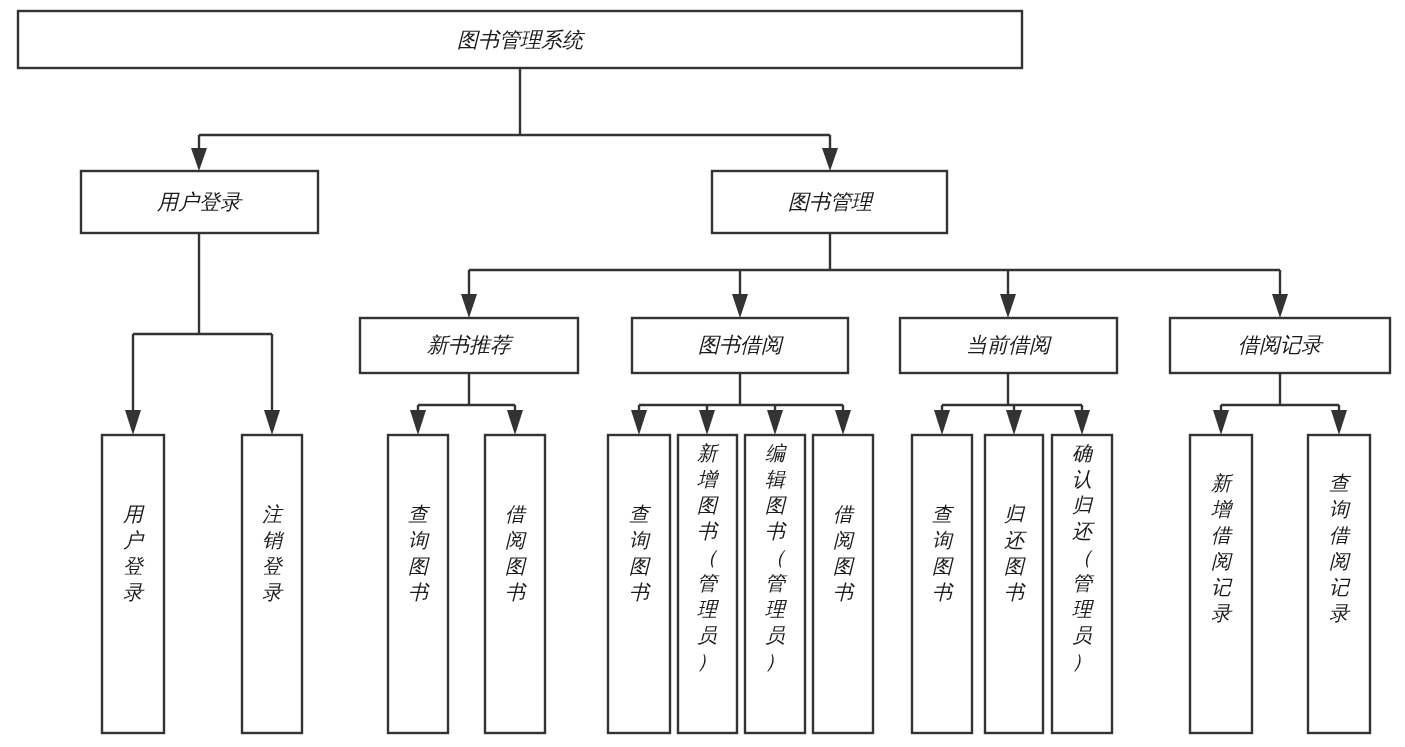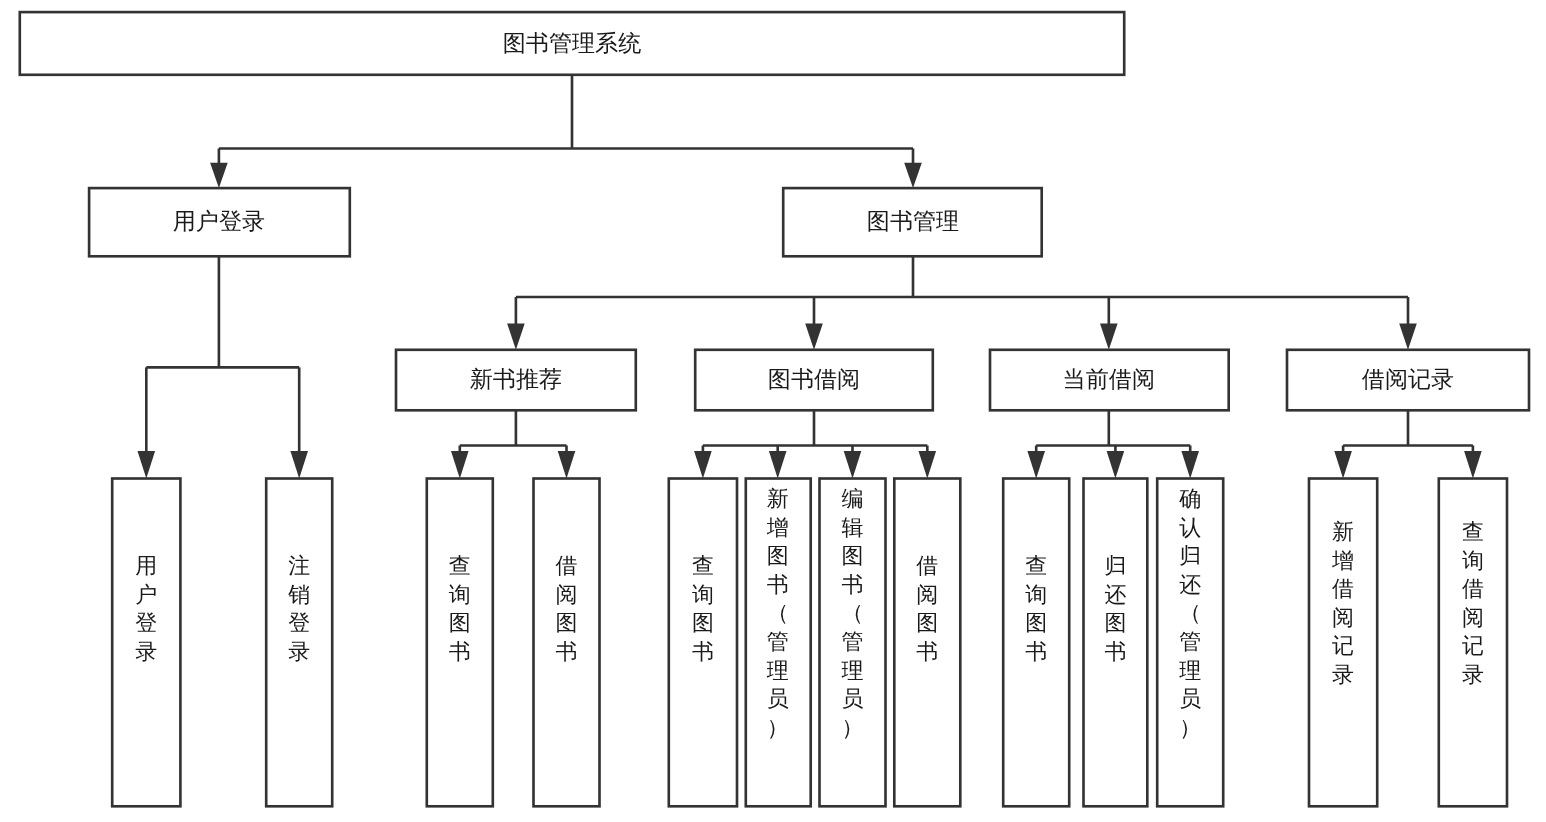--- a/index.html
+++ b/index.html
@@ -11,20 +11,21 @@
     width: 1405px;
     height: 747px;
     font-family: "Liberation Sans", "DejaVu Sans", sans-serif;
     overflow: hidden;
     position: relative;
   }
   #diagram-root {
     position: relative;
     width: 1405px;
     height: 594px;
+    font-style: italic;
   }
   svg.diagram-canvas {
     position: absolute;
     top: 0;
     left: 0;
     width: 1405px;
     height: 747px;
   }
   .node-box {
     fill: #ffffff;

